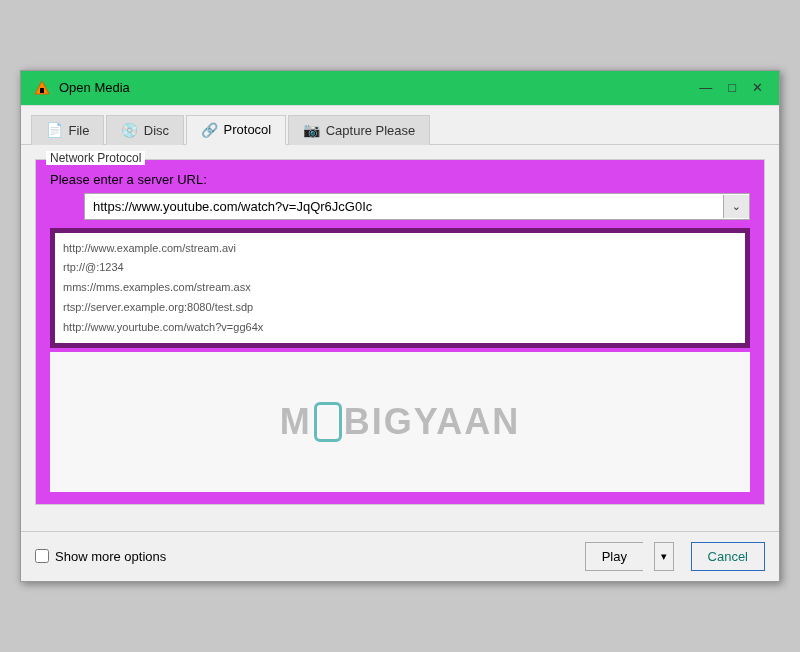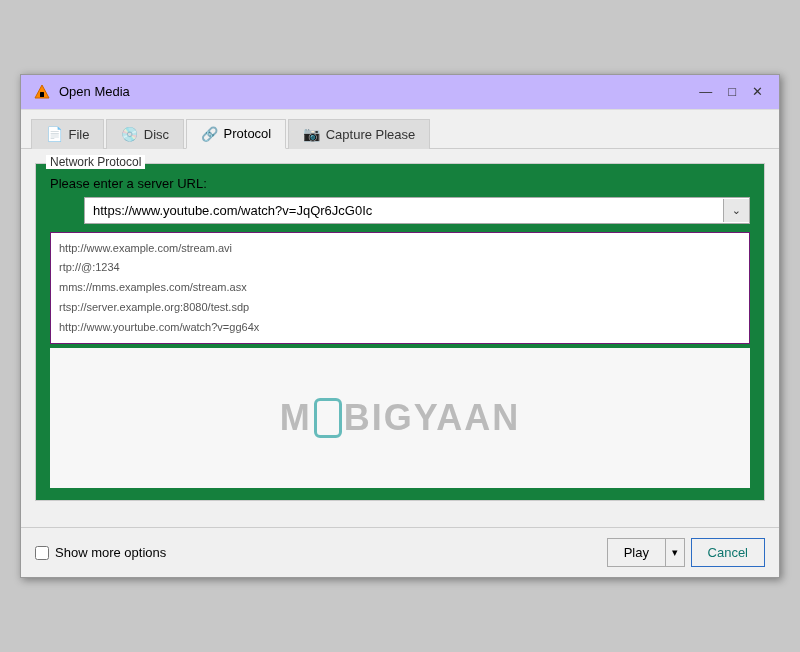--- a/index.html
+++ b/index.html
@@ -20,21 +20,21 @@
     }
 
     .window {
       width: 760px;
       background: #f0f0f0;
       border: 1px solid #999;
       box-shadow: 2px 2px 8px rgba(0,0,0,0.4);
     }
 
     .title-bar {
-      background: #c4b5fd;
+      background: #22c55e;
       display: flex;
       align-items: center;
       padding: 8px 12px;
       border-bottom: 1px solid #ddd;
       user-select: none;
     }
 
     .title-bar-icon {
       width: 18px;
       height: 18px;
@@ -100,21 +100,21 @@
 
     
     .content {
       padding: 14px;
       background: #f0f0f0;
     }
 
     .group-box {
       border: 1px solid #ccc;
       padding: 12px 14px;
-      background: #15803d;
+      background: #d946ef;
       position: relative;
       margin-bottom: 12px;
     }
 
     .group-box-label {
       position: absolute;
       top: -9px;
       left: 10px;
       background: #fff;
       padding: 0 4px;
@@ -150,21 +150,21 @@
     .url-dropdown-btn {
       padding: 5px 8px;
       border-left: 1px solid #aaa;
       background: #e8e8e8;
       cursor: pointer;
       font-size: 11px;
       color: #333;
     }
 
     .suggestions-box {
-      border: 1px solid #701a75;
+      border: 5px solid #701a75;
       background: #fff;
       padding: 6px 8px;
       min-height: 80px;
     }
 
     .suggestion-item {
       font-size: 11px;
       color: #555;
       line-height: 1.8;
       cursor: pointer;
@@ -206,39 +206,39 @@
     .footer {
       display: flex;
       align-items: center;
       padding: 10px 14px;
       border-top: 1px solid #ccc;
       background: #f0f0f0;
     }
 
     .checkbox-row {
       display: flex;
-      align-items: flex-end;
+      align-items: flex-start;
       gap: 6px;
       flex: 1;
     }
 
     .checkbox-input {
       width: 14px;
       height: 14px;
       cursor: pointer;
     }
 
     .checkbox-label {
       font-size: 13px;
       color: #000;
     }
 
     .footer-buttons {
       display: flex;
-      gap: 0;
+      gap: 11px;
     }
 
     .btn-play {
       padding: 6px 16px;
       font-size: 13px;
       background: #f0f0f0;
       border: 1px solid #aaa;
       cursor: pointer;
       border-right: none;
     }

